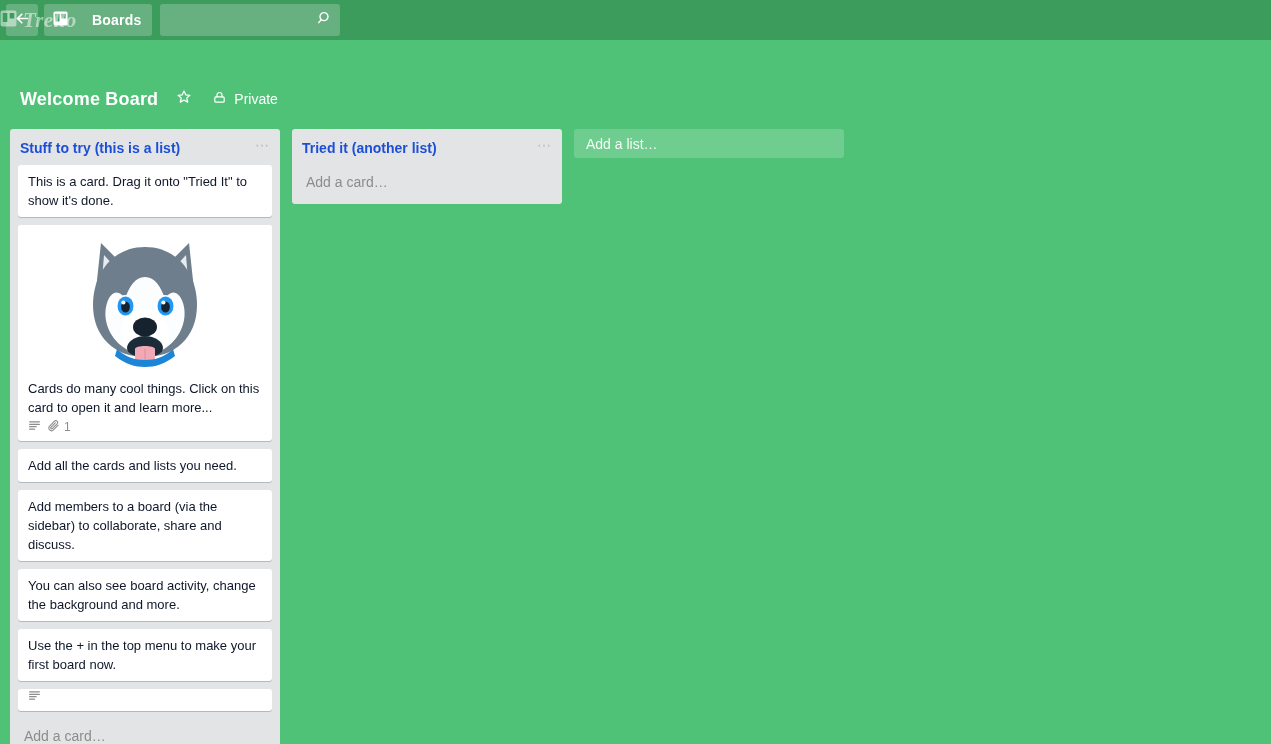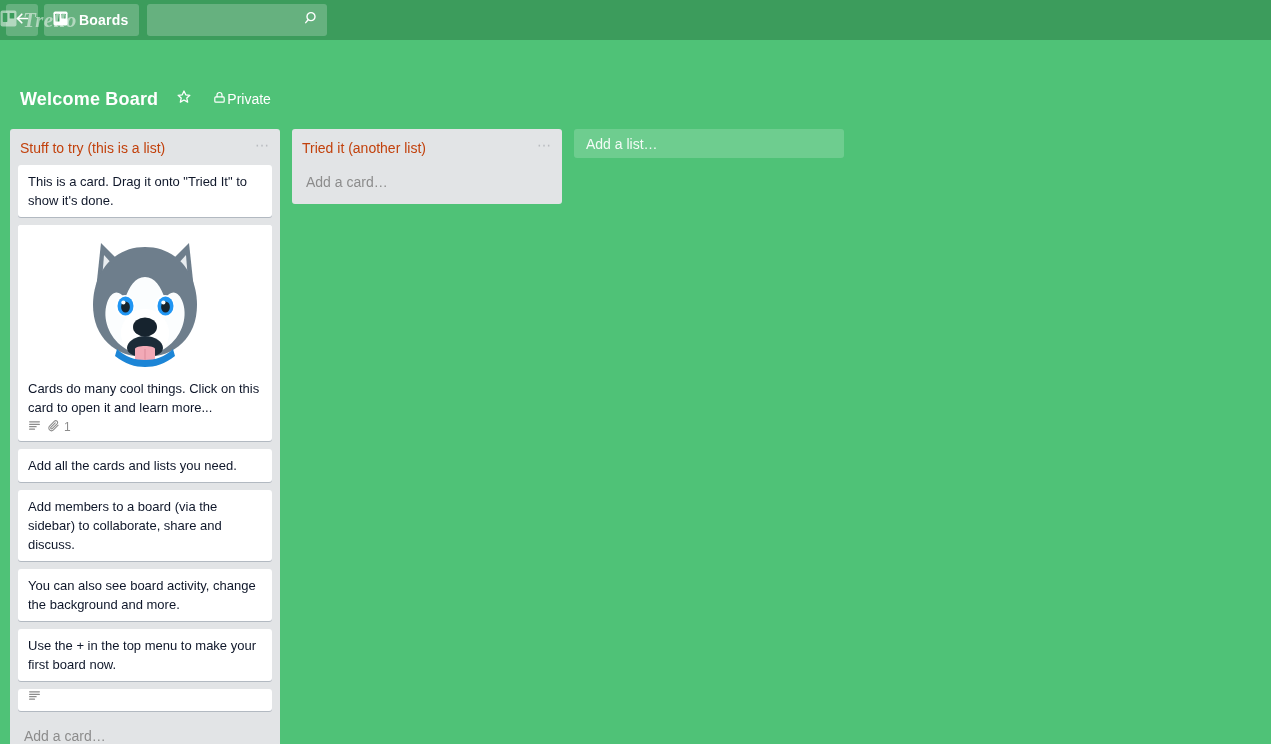--- a/index.html
+++ b/index.html
@@ -27,21 +27,21 @@
     background: rgba(255,255,255,0.22);
     border-radius: 3px;
     display: flex;
     align-items: center;
     cursor: pointer;
     color: #ffffff;
   }
 
   #back-button { width: 32px; justify-content: center; margin-right: 6px; }
 
-  #boards-button { padding: 0 11px 0 9px; margin-right: 8px; gap: 11px; }
+  #boards-button { padding: 0 11px 0 9px; margin-right: 8px; gap: 24px; }
   #boards-label {
     font-size: 14px;
     font-weight: bold;
     color: #ffffff;
     letter-spacing: .2px;
     line-height: 1;
   }
 
   #search-box {
     position: relative;
@@ -101,20 +101,21 @@
   }
   #board-title {
     font-size: 18px;
     font-weight: bold;
     color: #ffffff;
     letter-spacing: .2px;
   }
   .header-btn {
     display: flex;
     align-items: center;
+    gap: 7px;
     height: 30px;
     padding: 0 8px;
     border-radius: 3px;
     cursor: pointer;
     color: #ffffff;
   }
   #star-button { margin-left: 10px; }
   #visibility-button { margin-left: 4px; }
   #visibility-label {
     font-size: 14px;
@@ -143,22 +144,22 @@
   }
 
   .list-header {
     display: flex;
     align-items: flex-start;
     justify-content: space-between;
     padding: 11px 8px 9px 10px;
   }
   .list-title {
     font-size: 14px;
-    font-weight: normal;
-    color: #c2410c;
+    font-weight: bold;
+    color: #1d4ed8;
     line-height: 1.1;
     padding-top: 1px;
   }
   .list-menu {
     color: #b9bcc0;
     font-size: 14px;
     line-height: 10px;
     letter-spacing: 1px;
     cursor: pointer;
     padding: 0 2px;

